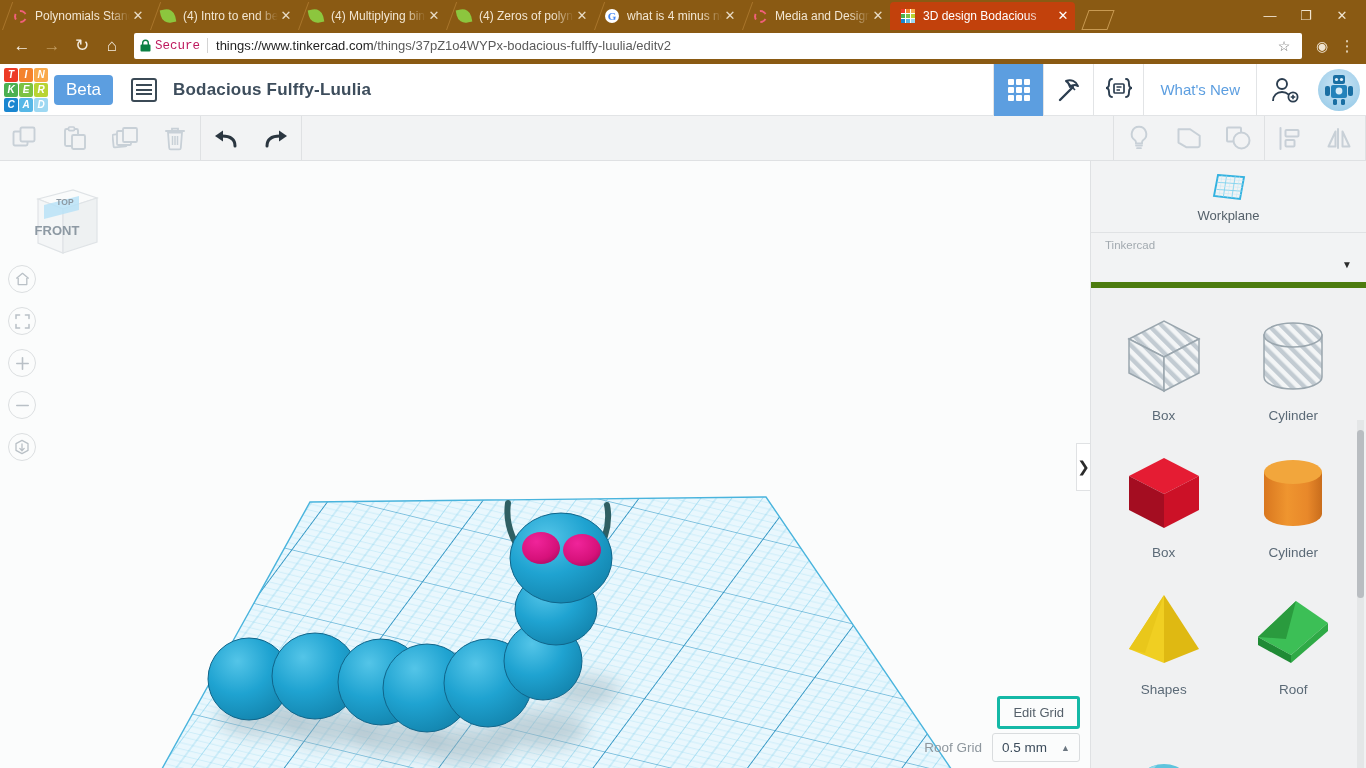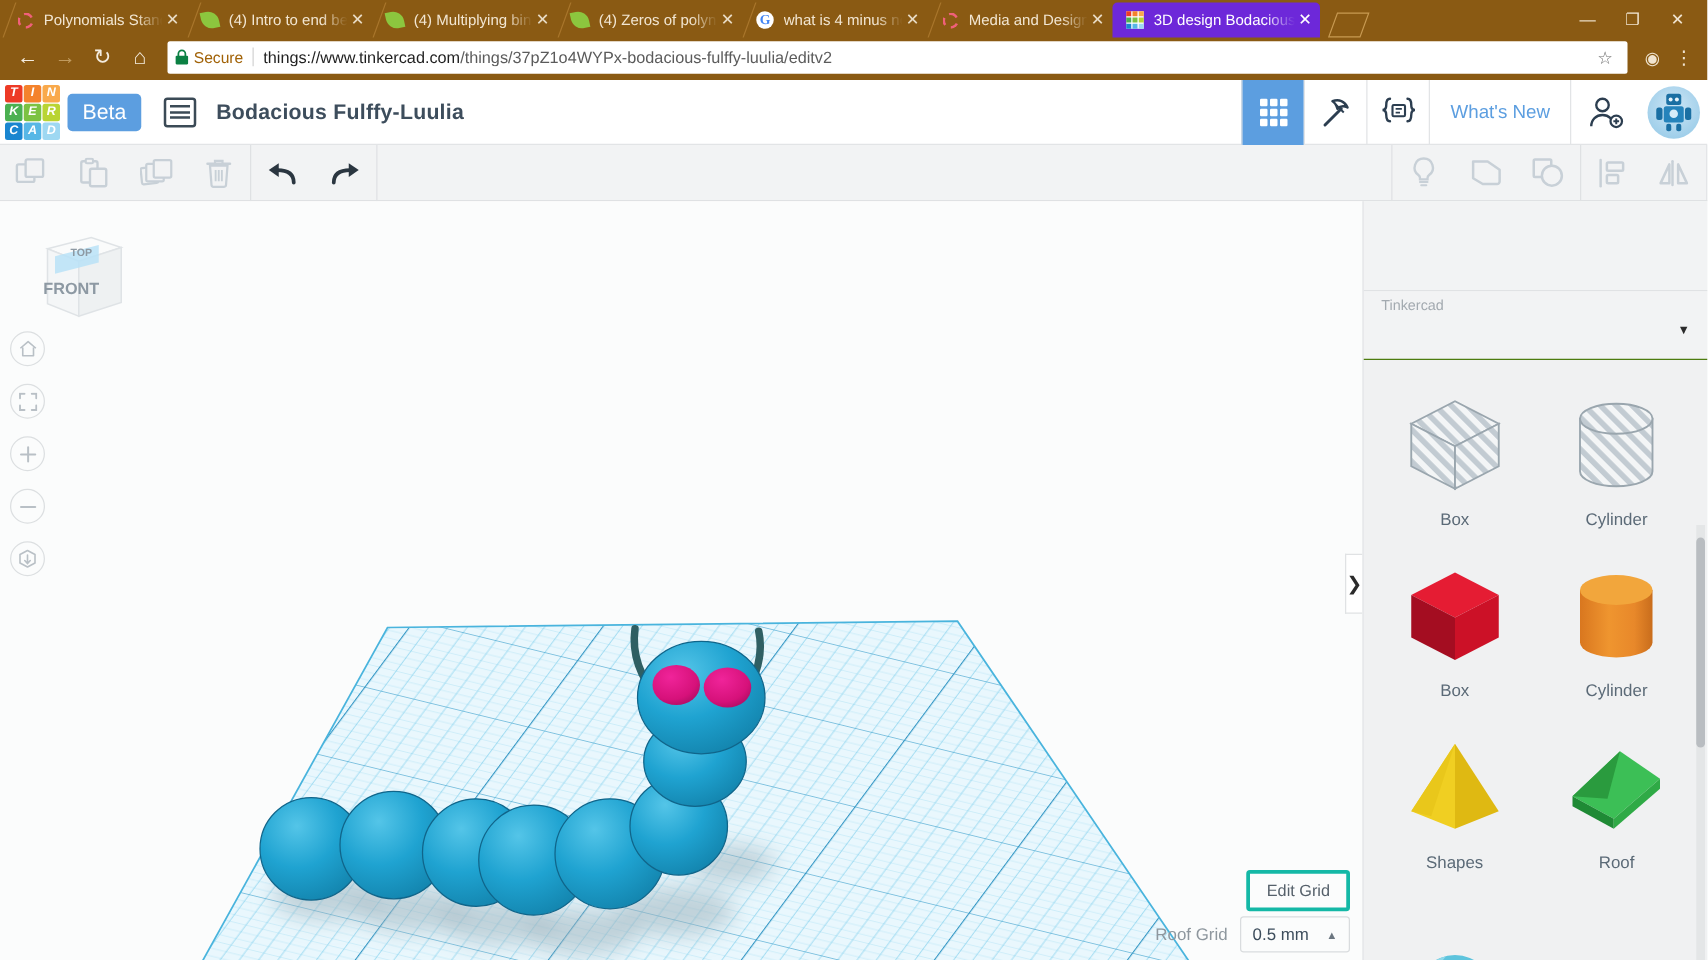--- a/index.html
+++ b/index.html
@@ -27,21 +27,21 @@
   }
   .tab .tab-shape {
     position: absolute; left: 0; top: 0; right: 0; bottom: 0;
     border-left: 1px solid #a9762c;
     transform: skewX(-20deg); transform-origin: bottom left;
     pointer-events: none;
   }
   .tab.inactive { width: 148px; }
   .tab.inactive .tab-shape { border-left: 1px solid #a9762c; }
   .tab.active {
-    width: 166px; background: #6d28d9;
+    width: 185px; background: #c2410c;
     border-top-left-radius: 4px; border-top-right-radius: 4px;
     color: #fff;
   }
   .tab .favicon {
     width: 16px; height: 16px; flex: 0 0 16px;
     margin-right: 7px; position: relative; z-index: 2;
     display: flex; align-items: center; justify-content: center;
   }
   .tab .tab-title {
     flex: 1 1 auto; white-space: nowrap; overflow: hidden;
@@ -105,21 +105,21 @@
     color: #f4ecdf; font-size: 17px;
   }
   .nav-btn.disabled { color: #c09a5e; }
   #omnibox {
     flex: 1 1 auto; height: 26px; margin-left: 6px; margin-right: 6px;
     background: #fff; border-radius: 2px;
     display: flex; align-items: center; padding: 0 6px;
     font-size: 13px; color: #5b5b5b;
   }
   #lock-icon { color: #0b8043; margin-right: 4px; display:flex; }
-  #secure-label { color: #a16207; font-size: 12.5px; margin-right: 7px; }
+  #secure-label { color: #be185d; font-size: 12.5px; margin-right: 7px; font-family: Liberation Mono, monospace; }
   #url-sep { width:1px; height:15px; background:#d4d4d4; margin-right:8px; }
   #url-text { white-space: nowrap; overflow: hidden; }
   #url-text b { color: #1f1f1f; font-weight: normal; }
   .omni-icon { width: 24px; text-align: center; color: #6e6e6e; font-size: 14px; }
   #menu-dots { color: #f0e4d0; font-size: 15px; width: 22px; text-align: center; }
 
   
   #app-header {
     height: 52px; background: #fff; border-bottom: 1px solid #e2e4e6;
     display: flex; align-items: center;
@@ -239,21 +239,21 @@
     height: 74px; background: #f2f3f4; display: flex;
     border-bottom: 1px solid #e0e2e4;
   }
   .panel-tool {
     flex: 1 1 50%; display: flex; flex-direction: column;
     align-items: center; justify-content: center; gap: 4px;
   }
   .panel-tool span { font-size: 13px; color: #55606a; }
   .panel-tool + .panel-tool { border-left: 1px solid #e6e8ea; }
   #panel-select {
-    height: 56px; background: #f2f3f4; border-bottom: 1px solid #4d7c0f;
+    height: 56px; background: #f2f3f4; border-bottom: 6px solid #4d7c0f;
     padding: 6px 14px 0 14px; position: relative;
   }
   #panel-select .kicker { font-size: 11.5px; color: #a3aab0; }
   #panel-select .value { font-size: 16.5px; color: #3a4652; margin-top: 1px; }
   #panel-select .caret {
     position: absolute; right: 14px; top: 26px; font-size: 10px; color: #2b2b2b;
   }
   #shape-grid {
     flex: 1 1 auto; overflow: hidden; position: relative;
     background: #f0f1f2;
@@ -666,20 +666,36 @@
         <span class="caret">▲</span>
       </div>
     </div>
 
     <div id="panel-collapse">❯</div>
   </div>
 
   <div id="right-panel">
 
     <div id="panel-tools">
+      <div class="panel-tool">
+        <svg width="40" height="34" viewBox="0 0 40 34">
+          <g stroke="#33b2e0" stroke-width="1.9" fill="none">
+            <polygon points="9,5 35,7 31,29 5,26"></polygon>
+          </g>
+          <g stroke="#7fd3ee" stroke-width="0.9" fill="none">
+            <path d="M17.6,5.6 L14.3,27.2M26.2,6.2 L22.8,28"></path>
+            <path d="M8.3,12.3 L34.2,14.1M7.6,19.4 L32.8,21.2"></path>
+          </g>
+          <g stroke="#bfe8f6" stroke-width="0.5" fill="none">
+            <path d="M13,5.3 L10,26.6M22,5.9 L18.6,27.6M30.6,6.6 L27,28.5"></path>
+            <path d="M8.7,8.8 L34.6,10.6M8,15.8 L33.5,17.6M7.3,22.9 L32.2,24.6"></path>
+          </g>
+        </svg>
+        <span>Workplane</span>
+      </div>
     </div>
 
     <div id="panel-select">
       <div class="kicker">Tinkercad</div>
       <div class="caret">▼</div>
     </div>
 
     <div id="shape-grid">
       <div id="shape-grid-inner">
 

